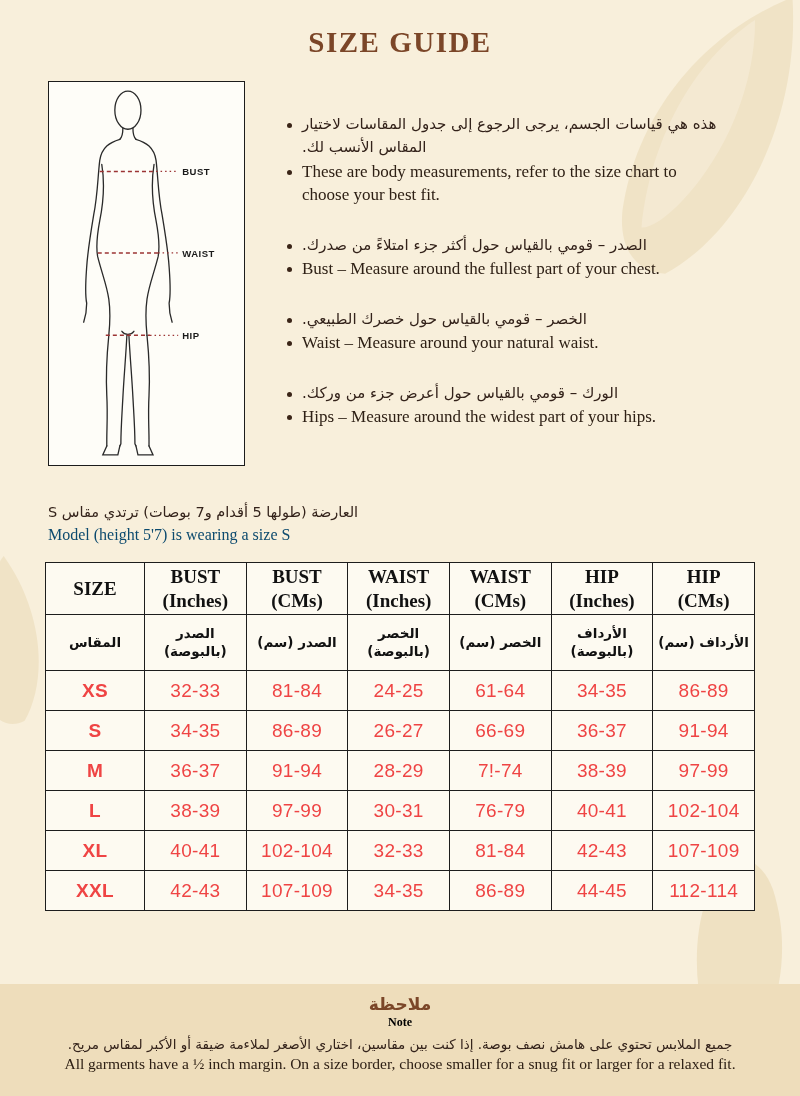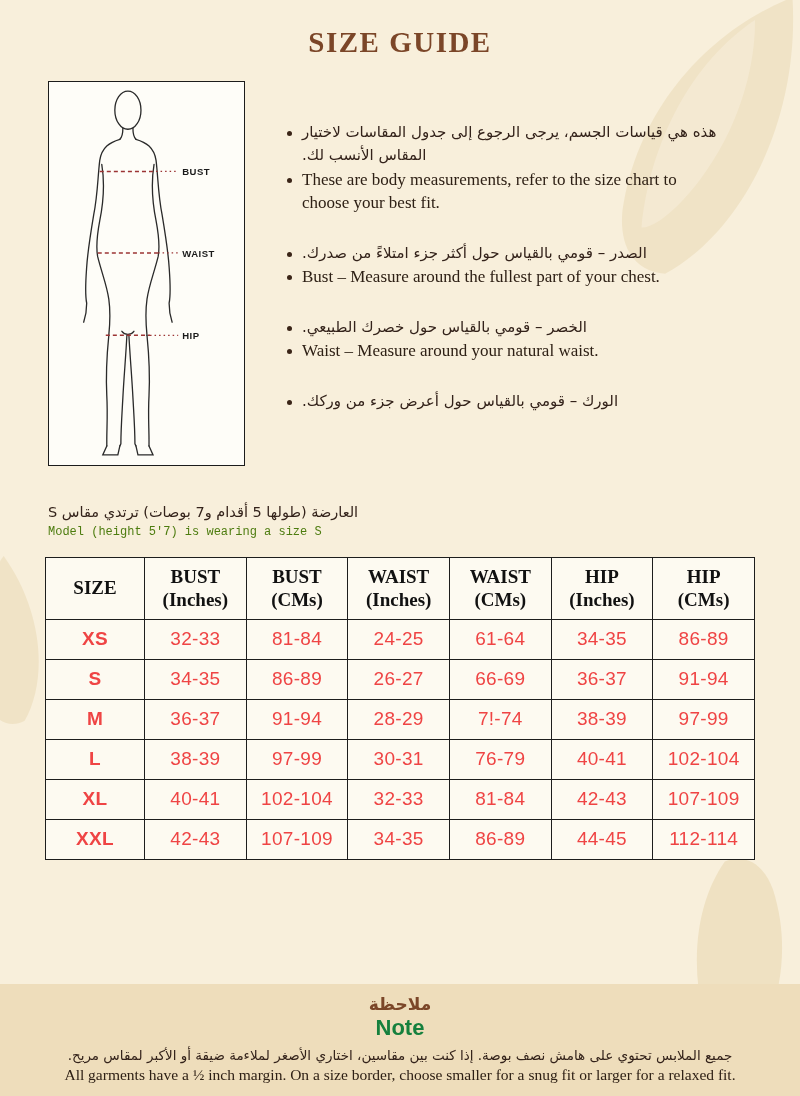--- a/index.html
+++ b/index.html
@@ -28,50 +28,50 @@
     flex:none; width:197px; height:385px; background:#fefdf8;
     border:1.5px solid #1c1c1c;
   }
   .figure-box svg { width:100%; height:100%; display:block; }
   .croquis { stroke:#2a2a2a; stroke-width:1.3; fill:none; stroke-linecap:round; }
   .mline { stroke:#9c3434; stroke-width:1.5; stroke-dasharray:4 3; fill:none; }
   .mleader { stroke:#9c3434; stroke-width:1.2; stroke-dasharray:1.5 3; fill:none; }
   .mlabel { font-family:"Liberation Sans", sans-serif; font-size:9.5px; font-weight:700; fill:#1a1a1a; letter-spacing:.5px; }
 
   .instructions { flex:1; padding:32px 0 0 40px; }
-  .inst-group { margin-bottom:27px;margin-top:8px; }
+  .inst-group { margin-bottom:27px; }
   .inst-line { display:flex; align-items:flex-start; }
   .dot { flex:none; width:5px; height:5px; border-radius:50%; background:#3a2417; margin:10px 10px 0 2px; }
   .inst-text { flex:1; }
   .inst-line.ar .inst-text {
     direction:rtl; text-align:left;
     font-family:"DejaVu Sans", sans-serif; font-size:15px; line-height:1.55; color:#33221a;
   }
   .inst-line.en .inst-text {
     font-family:"Liberation Serif", serif; font-size:17px; line-height:1.4; color:#2e2015;
   }
 
   
   .model-note { position:relative; margin:36px 0 0 48px; z-index:2; }
   .model-ar {
     direction:rtl; text-align:left; display:block; width:fit-content;
     font-family:"DejaVu Sans", sans-serif; font-size:14.5px; color:#33221a; line-height:1.5;
   }
-  .model-en { font-family:Liberation Mono, monospace; font-size:12px; color:#4d7c0f; line-height:1.4; }
+  .model-en { font-family:Liberation Serif, serif; font-size:16px; color:#0c4a6e; line-height:1.4; }
 
   
   table.size-table {
     position:relative; z-index:2;
     border-collapse:collapse; width:710px; margin:16px auto 0;
     background:#fdfaf1; table-layout:fixed;
   }
   .size-table th, .size-table td {
     border:1.5px solid #1d1d1d; text-align:center; vertical-align:middle; padding:2px 4px;
   }
-  tr.en-head { height:62px;margin-left:9px; }
+  tr.en-head { height:52px;margin-left:9px; }
   tr.en-head th {
     font-family:"Liberation Serif", serif; font-weight:700; font-size:19px;
     color:#111; line-height:1.22;
   }
   tr.en-head .h2:empty { display:none; }
   tr.ar-head { height:56px; }
   tr.ar-head th {
     direction:rtl; font-family:"DejaVu Sans", sans-serif; font-weight:700;
     font-size:13.5px; color:#111; line-height:1.3;
   }
@@ -80,21 +80,21 @@
     font-family:"Liberation Sans", sans-serif; font-size:19px; color:#ef4444; letter-spacing:.3px;
   }
   tr.data-row td.size-cell { font-weight:700; }
 
   
   .note-band {
     position:absolute; left:0; right:0; bottom:0; height:112px;
     background:#eeddbb; text-align:center; padding-top:10px; z-index:2;
   }
   .note-head-ar { font-family:"DejaVu Sans", sans-serif; font-weight:700; font-size:17px; color:#7b4628; }
-  .note-head-en { font-family:Liberation Sans, sans-serif; font-weight:700; font-size:22px; color:#15803d; margin-top:1px; }
+  .note-head-en { font-family:Liberation Serif, serif; font-weight:700; font-size:12px; color:#000000; margin-top:1px; }
   .note-text-ar {
     direction:rtl; font-family:"DejaVu Sans", sans-serif; font-size:13.5px;
     color:#33221a; margin-top:6px; padding:0 14px;
   }
   .note-text-en { font-family:"Liberation Serif", serif; font-size:15.5px; color:#2e2015; margin-top:3px; padding:0 14px;text-align:center; }
 </style>
 </head>
 <body>
 
 <div class="page">
@@ -186,20 +186,24 @@
         <div class="inst-line en">
           <span class="dot"></span>
           <span class="inst-text">Waist – Measure around your natural waist.</span>
         </div>
       </div>
       <div class="inst-group">
         <div class="inst-line ar">
           <span class="dot"></span>
           <span class="inst-text">الورك – قومي بالقياس حول أعرض جزء من وركك.</span>
         </div>
+        <div class="inst-line en">
+          <span class="dot"></span>
+          <span class="inst-text">Hips – Measure around the widest part of your hips.</span>
+        </div>
       </div>
     </div>
   </div>
 
   <div class="model-note">
     <span class="model-ar">العارضة (طولها 5 أقدام و7 بوصات) ترتدي مقاس S</span>
     <div class="model-en">Model (height 5'7) is wearing a size S</div>
   </div>
 
   <table class="size-table">
@@ -234,20 +238,29 @@
             <div class="h2">(CMs)</div>
           </th>
         <th>
             <div class="h1">HIP</div>
             <div class="h2">(Inches)</div>
           </th>
         <th>
             <div class="h1">HIP</div>
             <div class="h2">(CMs)</div>
           </th>
+      </tr>
+      <tr class="ar-head">
+        <th>المقاس</th>
+        <th>الصدر (بالبوصة)</th>
+        <th>الصدر (سم)</th>
+        <th>الخصر (بالبوصة)</th>
+        <th>الخصر (سم)</th>
+        <th>الأرداف (بالبوصة)</th>
+        <th>الأرداف (سم)</th>
       </tr>
       <tr class="data-row">
         <td class="size-cell">XS</td>
         <td>32-33</td>
         <td>81-84</td>
         <td>24-25</td>
         <td>61-64</td>
         <td>34-35</td>
         <td>86-89</td>
       </tr>

